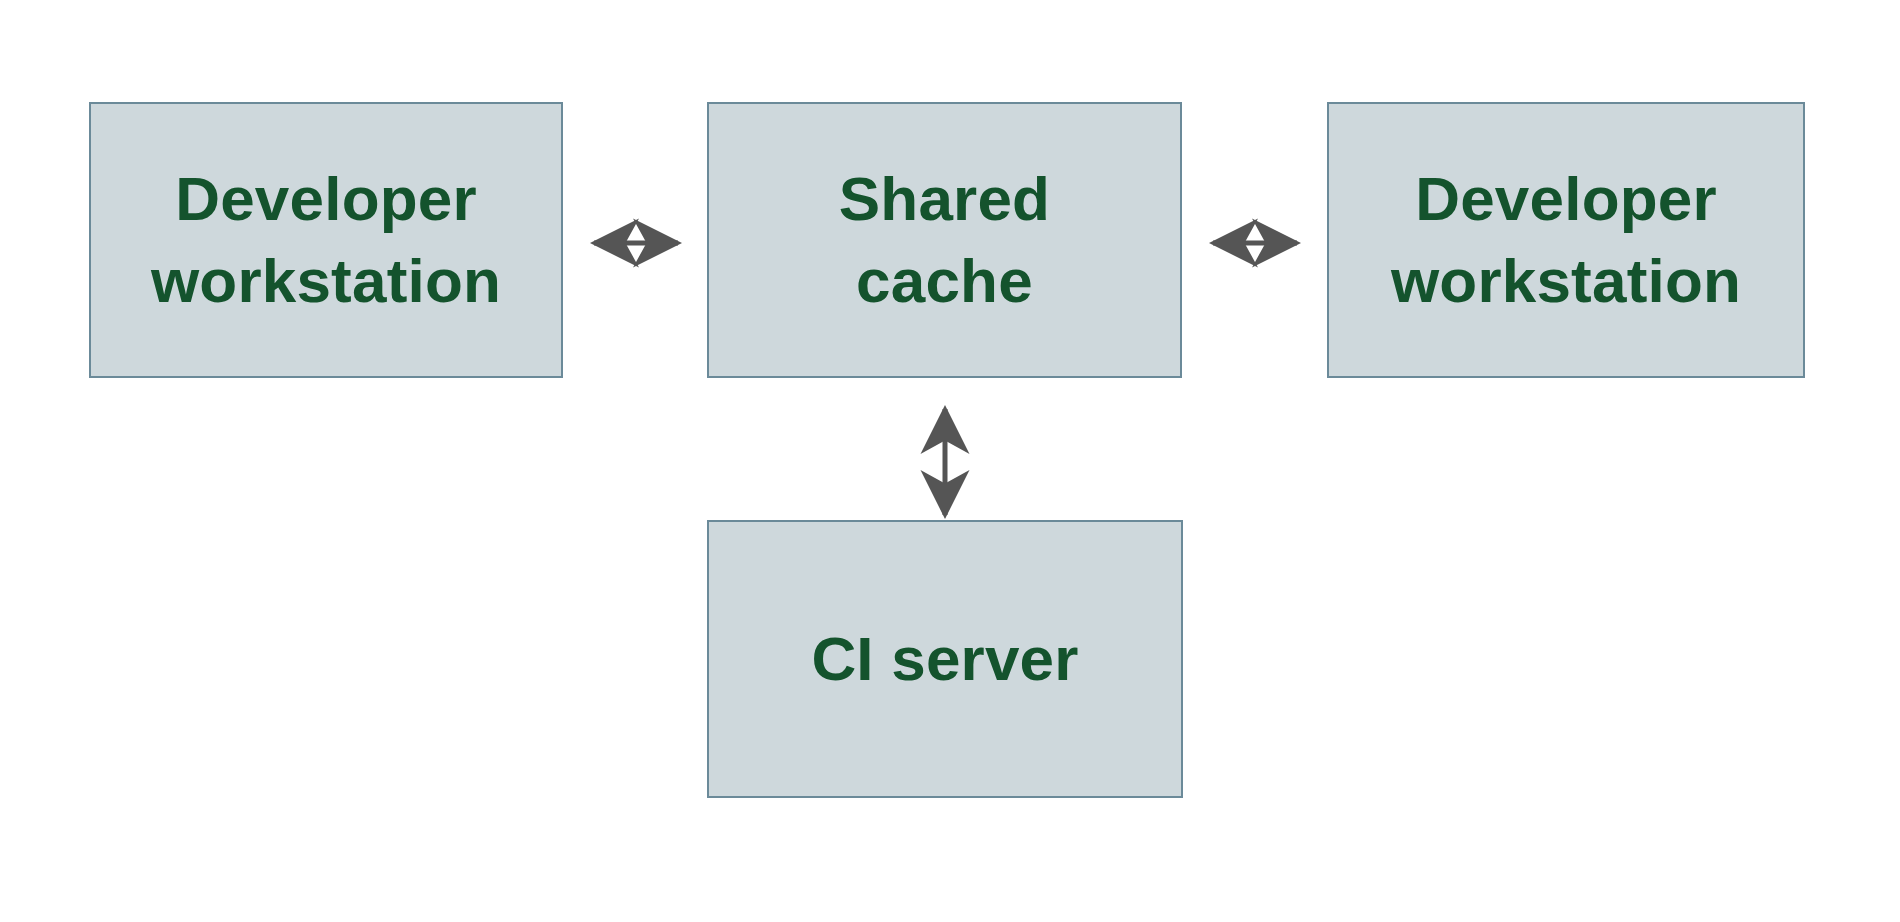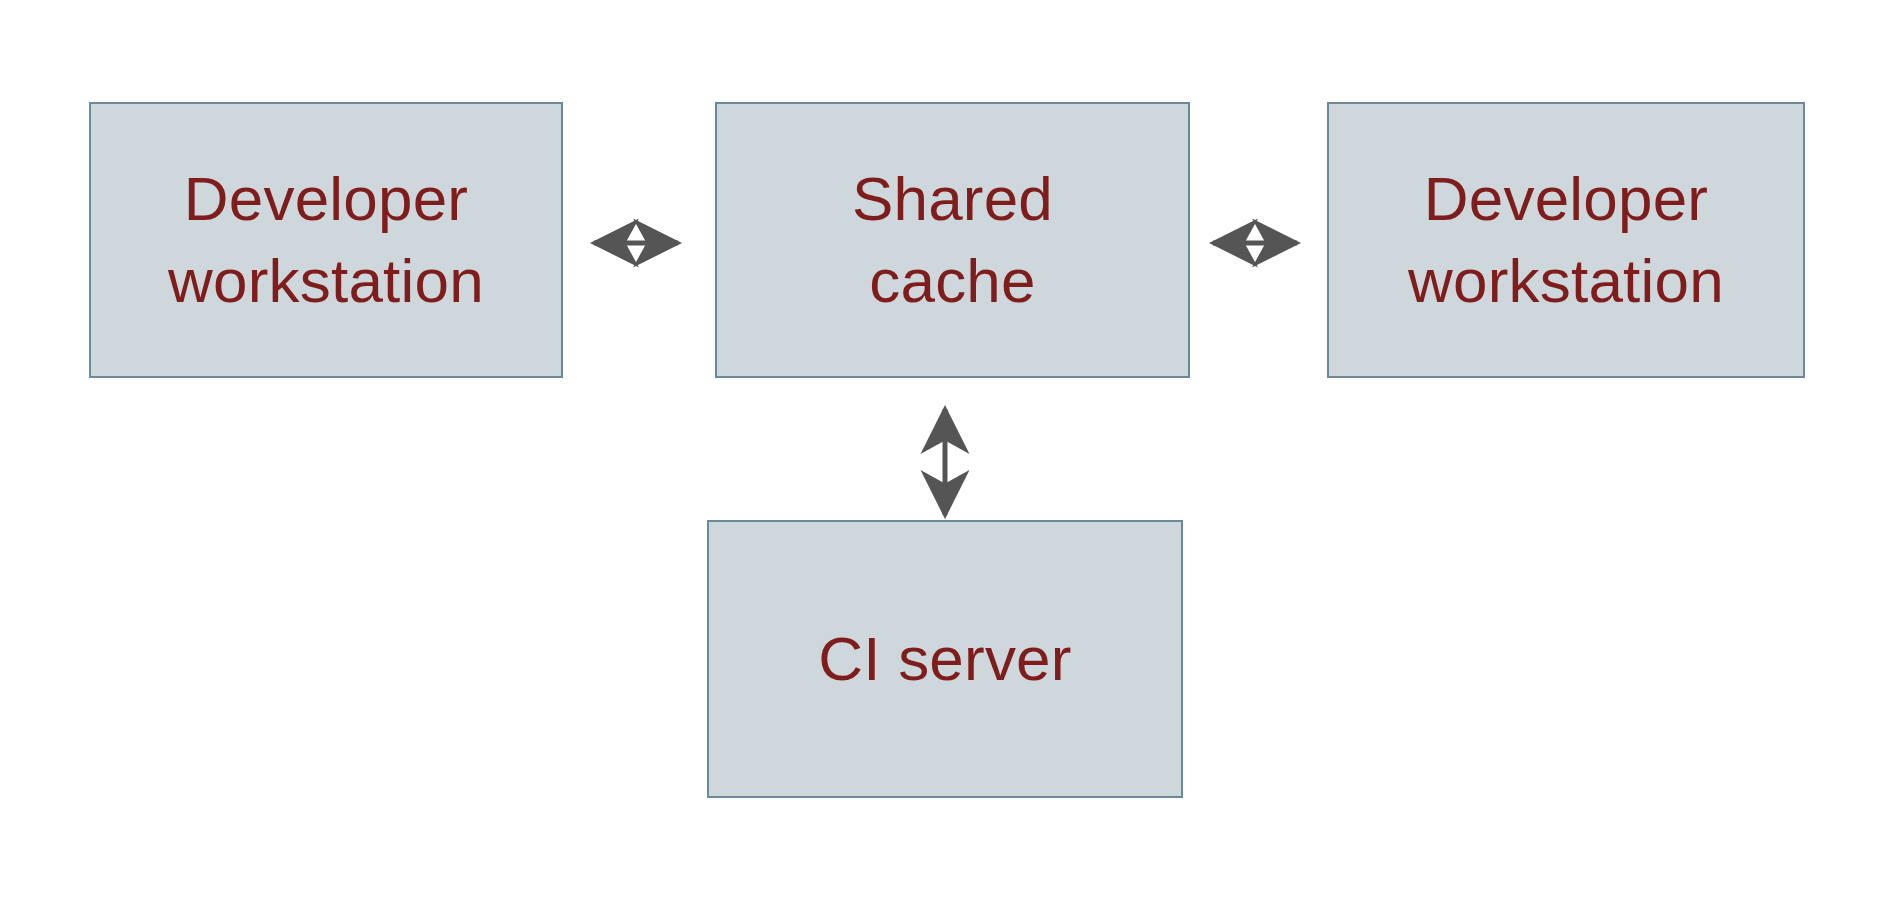--- a/index.html
+++ b/index.html
@@ -22,30 +22,30 @@
     position: absolute;
     box-sizing: border-box;
     background: #ced8dc;
     border: 2px solid #6b8a99;
     display: flex;
     align-items: center;
     justify-content: center;
     text-align: center;
   }
   .node-label {
-    color: #7f1d1d;
+    color: #14532d;
     font-size: 62px;
     line-height: 1.32;
-    font-weight: 400;
+    font-weight: 700;
     letter-spacing: 0.2px;
     white-space: pre-line;
     padding: 0 6px;
   }
   #node-dev-left  { left: 89px;   top: 102px; width: 474px; height: 276px; }
-  #node-cache     { left: 707px;  top: 102px; width: 475px; height: 276px; margin-left: 8px; }
+  #node-cache     { left: 707px;  top: 102px; width: 475px; height: 276px; }
   #node-dev-right { left: 1327px; top: 102px; width: 478px; height: 276px; }
   #node-ci        { left: 707px;  top: 520px; width: 476px; height: 278px; }
 
   .edge-layer {
     position: absolute;
     left: 0; top: 0;
     width: 1900px;
     height: 922px;
     pointer-events: none;
   }

